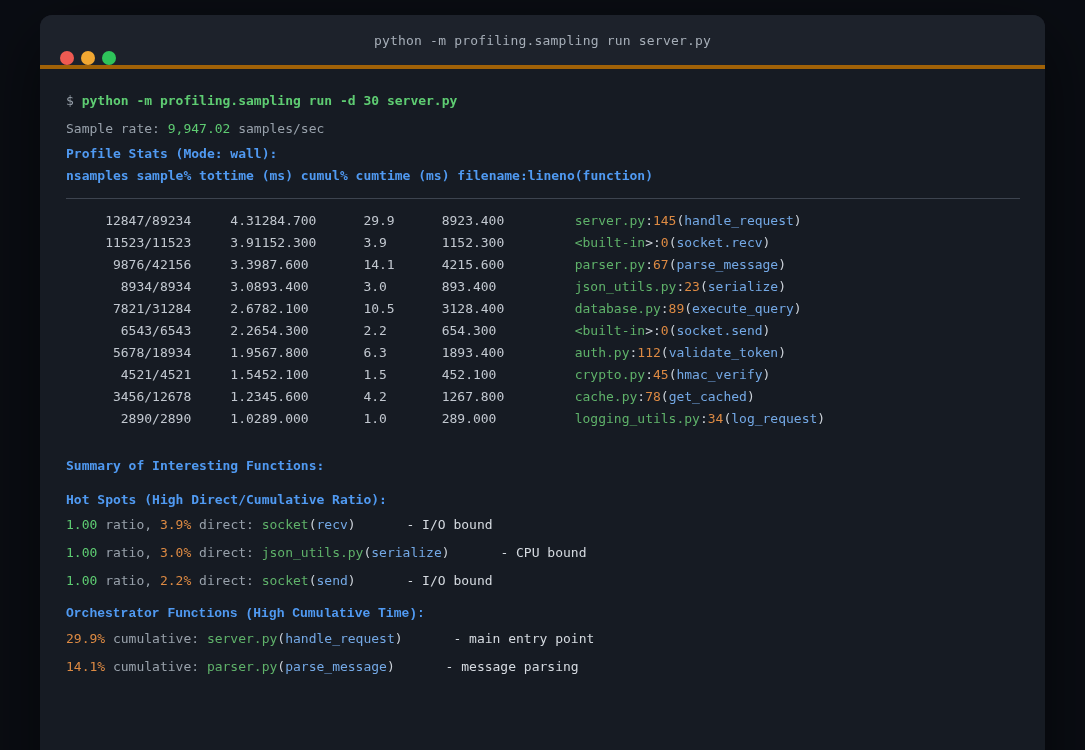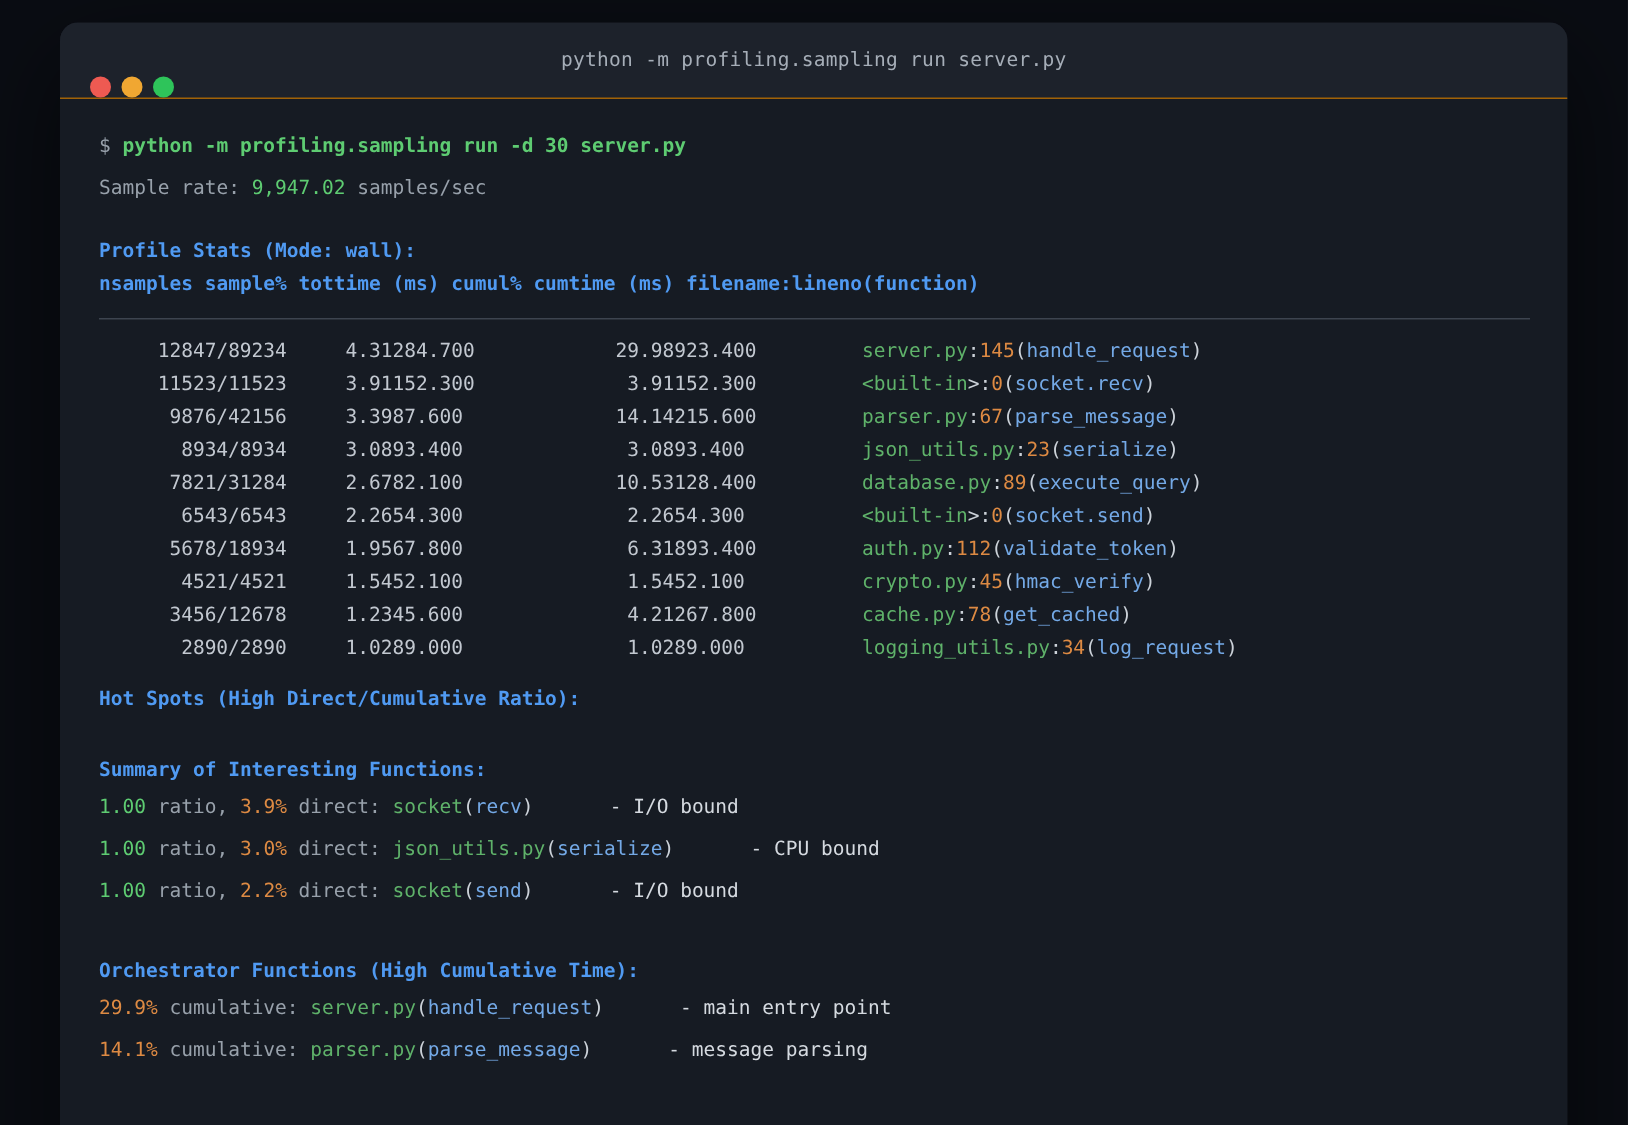--- a/index.html
+++ b/index.html
@@ -8,21 +8,21 @@
     background:#0a0d13;
     font-family:"DejaVu Sans Mono", monospace;
   }
   .window{
     position:absolute;left:40px;top:15px;width:1005px;height:800px;
     background:#161b23;border-radius:12px;overflow:hidden;
     box-shadow:0 24px 70px rgba(0,0,0,.55);
   }
   .titlebar{
     height:50px;position:relative;background:#1d222b;
-    border-bottom:1px solid #a16207;
+    border-bottom:4px solid #a16207;
     display:flex;align-items:center;justify-content:center;
   }
   .lights{position:absolute;left:20px;top:36px;display:flex;gap:7px;}
   .light{width:14px;height:14px;border-radius:50%;cursor:pointer;}
   .light.red{background:#ee5a52;}
   .light.yellow{background:#f0a732;}
   .light.green{background:#2ec45a;}
   .titletext{font-size:13px;color:#a6aeb8;letter-spacing:.2px;}
   .content{
     padding:18px 25px 0 26px;font-size:13px;color:#c2c8d0;
@@ -33,30 +33,30 @@
   .white{color:#d5dae0;margin-left:43px;}
   .gval{color:#5ecc72;}
   .cmd{color:#5ecc72;font-weight:bold;}
   .bluehead{color:#509af2;font-weight:bold;}
   .file{color:#5fb26a;}
   .lineno{color:#dd8a43;}
   .orange{color:#dd8a43;}
   .func{color:#74a9e6;}
   .punct{color:#ccd2d9;}
   .mt10{margin-top:10px;}
-  .mt17{margin-top:17px;}
+  .mt17{margin-top:0;}
   .mt12{margin-top:12px;}
-  .mt16{margin-top:28px;}
+  .mt16{margin-top:8px;font-family:Liberation Mono, monospace;}
   .mt25{margin-top:25px;}
   .tdivider{height:1px;background:#3d444f;margin:11px 0 11px 0;}
   .t-row{display:flex;line-height:22px;white-space:pre;}
   .c1{display:inline-block;width:16ch;text-align:right;}
   .c2{display:inline-block;width:8ch;text-align:right;}
   .c3{display:inline-block;width:14ch;text-align:left;}
-  .c4{display:inline-block;width:10ch;text-align:right;}
+  .c4{display:inline-block;width:10ch;text-align:left;}
   .c5{display:inline-block;width:14ch;text-align:left;}
   .cgap{display:inline-block;width:3ch;}
 </style>
 </head>
 <body>
 
 <div class="window">
   <div class="titlebar">
     <div class="lights">
       <span class="light red"></span>
@@ -101,23 +101,23 @@
 
   <div class="t-row"><span class="c1">5678/18934</span><span class="c2">1.9</span><span class="c3">567.800</span><span class="c4">6.3</span><span class="c5">1893.400</span><span class="cgap"></span><span><span class="file">auth.py</span><span class="punct"></span><span class="punct">:</span><span class="lineno">112</span><span class="punct">(</span><span class="func">validate_token</span><span class="punct">)</span></span></div>
 
   <div class="t-row"><span class="c1">4521/4521</span><span class="c2">1.5</span><span class="c3">452.100</span><span class="c4">1.5</span><span class="c5">452.100</span><span class="cgap"></span><span><span class="file">crypto.py</span><span class="punct"></span><span class="punct">:</span><span class="lineno">45</span><span class="punct">(</span><span class="func">hmac_verify</span><span class="punct">)</span></span></div>
 
   <div class="t-row"><span class="c1">3456/12678</span><span class="c2">1.2</span><span class="c3">345.600</span><span class="c4">4.2</span><span class="c5">1267.800</span><span class="cgap"></span><span><span class="file">cache.py</span><span class="punct"></span><span class="punct">:</span><span class="lineno">78</span><span class="punct">(</span><span class="func">get_cached</span><span class="punct">)</span></span></div>
 
   <div class="t-row"><span class="c1">2890/2890</span><span class="c2">1.0</span><span class="c3">289.000</span><span class="c4">1.0</span><span class="c5">289.000</span><span class="cgap"></span><span><span class="file">logging_utils.py</span><span class="punct"></span><span class="punct">:</span><span class="lineno">34</span><span class="punct">(</span><span class="func">log_request</span><span class="punct">)</span></span></div>
 </div>
 
+    <div class="tline mt25 bluehead">Summary of Interesting Functions:</div>
+
     <div class="tline mt12 bluehead">Hot Spots (High Direct/Cumulative Ratio):</div>
-
-    <div class="tline mt25 bluehead">Summary of Interesting Functions:</div>
     <div id="hot-spots">
   <div class="line">
     <span class="gval">1.00</span>
     <span class="gray">ratio,</span>
     <span class="orange">3.9%</span>
     <span class="gray">direct:</span>
     <span><span class="file">socket</span><span class="punct">(</span><span class="func">recv</span><span class="punct">)</span></span>
     <span class="white">- I/O bound</span>
   </div>
 

